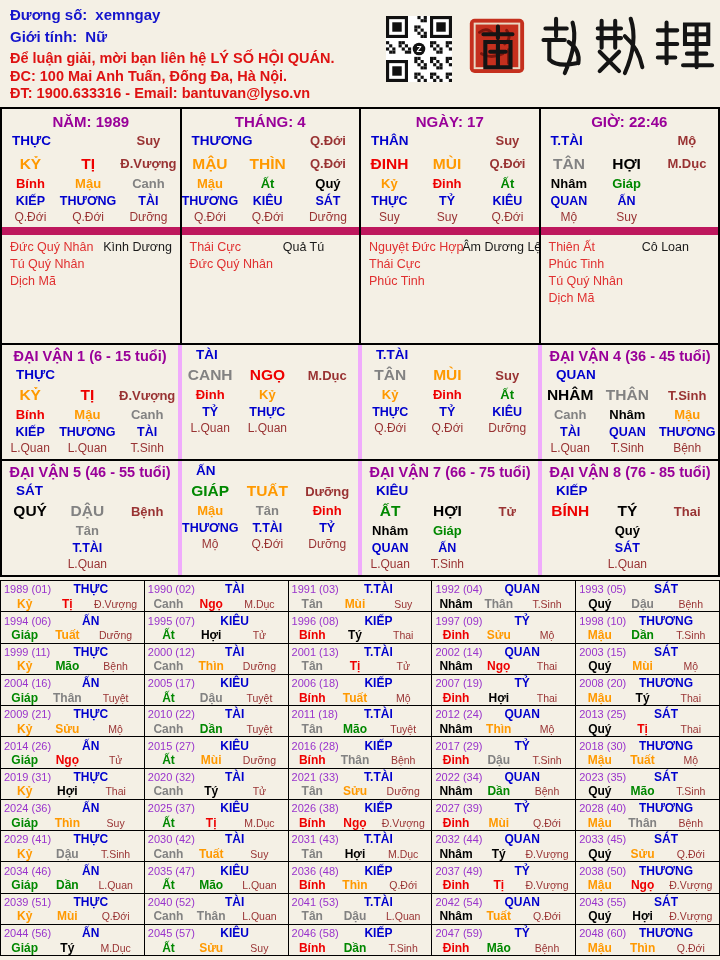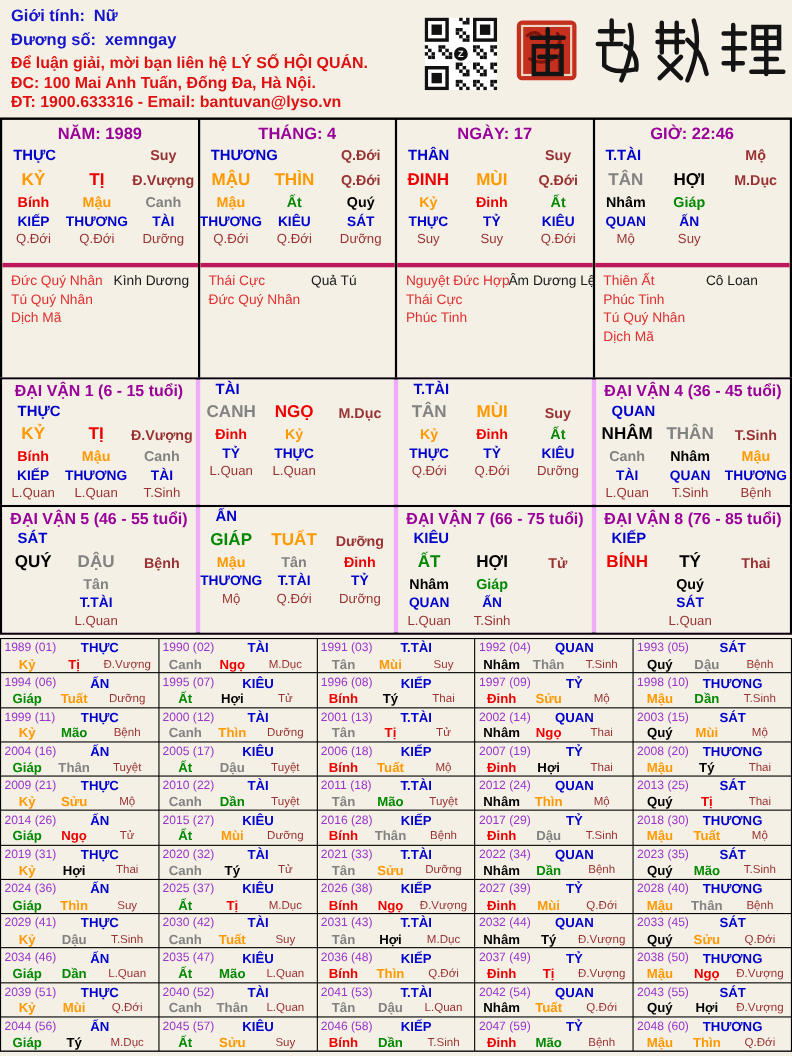--- a/index.html
+++ b/index.html
@@ -27,21 +27,21 @@
   .p-row1 .star{padding-left:10px;font-weight:bold;font-size:13.5px;color:var(--blue,#0000CD);white-space:nowrap;}
   .p-row1 .stage{text-align:center;font-weight:bold;font-size:13px;color:var(--stage,#993333);}
   .p-row2{display:grid;grid-template-columns:32% 33% 35%;height:25px;align-items:center;text-align:center;}
   .p-row2 .can,.p-row2 .chi{font-weight:bold;font-size:15.5px;white-space:nowrap;}
   .p-row2 .stage{font-weight:bold;font-size:13px;color:var(--stage,#993333);white-space:nowrap;}
   .p-hidden{display:grid;grid-template-columns:32% 33% 35%;height:51px;text-align:center;}
   .hcol{display:flex;flex-direction:column;line-height:16.5px;}
   .hcan{font-weight:bold;font-size:13px;}
   .hstar{font-weight:bold;font-size:12.5px;color:var(--blue,#0000CD);white-space:nowrap;}
   .hstage{font-size:12px;color:var(--stage,#993333);}
-  .p-stars{border-top:4px solid #be185d;margin-top:12px;padding:4px 0 0 8px;}
+  .p-stars{border-top:8px solid #be185d;margin-top:0;padding:4px 0 0 8px;}
   .star-row{display:grid;grid-template-columns:55% 45%;line-height:17px;font-size:12.5px;white-space:nowrap;}
   .sred{color:var(--starred,#E03030);}
   .sblk{color:#1A1A1A;}
 
   .daivan .p-title{font-size:14.5px;padding-top:3px;height:20px;}
   .dv-star{height:18px;padding-left:14px;}
   .dv-star .star{font-weight:bold;font-size:13.5px;color:var(--blue,#0000CD);}
   .daivan .p-row2{height:24px;}
   .daivan .p-hidden{height:50px;}
 
@@ -53,24 +53,24 @@
   .ystar{text-align:center;font-weight:bold;font-size:12px;color:var(--blue,#0000CD);white-space:nowrap;}
   .yl2{display:grid;grid-template-columns:30% 32% 38%;align-items:center;height:14.5px;text-align:center;}
   .ycan,.ychi{font-weight:bold;font-size:12px;white-space:nowrap;}
   .ystage{font-size:10.5px;color:var(--stage,#993333);white-space:nowrap;}
 </style>
 </head>
 <body>
 
 <div class="header">
   <div class="h-blue">
+    <span>Đương số:</span><span class="val">xemngay</span>
+  </div>
+  <div class="h-blue">
     <span>Giới tính:</span><span class="val">Nữ</span>
-  </div>
-  <div class="h-blue">
-    <span>Đương số:</span><span class="val">xemngay</span>
   </div>
   <div class="h-red">Để luận giải, mời bạn liên hệ LÝ SỐ HỘI QUÁN.</div>
   <div class="h-red">ĐC: 100 Mai Anh Tuấn, Đống Đa, Hà Nội.</div>
   <div class="h-red">ĐT: 1900.633316 - Email: bantuvan@lyso.vn</div>
 
   <svg id="qr-svg" width="66" height="66" viewBox="0 0 63 63">
       <rect x="0" y="0" width="63" height="63" fill="#FFFFFF"></rect>
       <rect x="0" y="24" width="3" height="3" fill="#111111"></rect>
       <rect x="0" y="30" width="3" height="3" fill="#111111"></rect>
       <rect x="3" y="27" width="3" height="3" fill="#111111"></rect>

